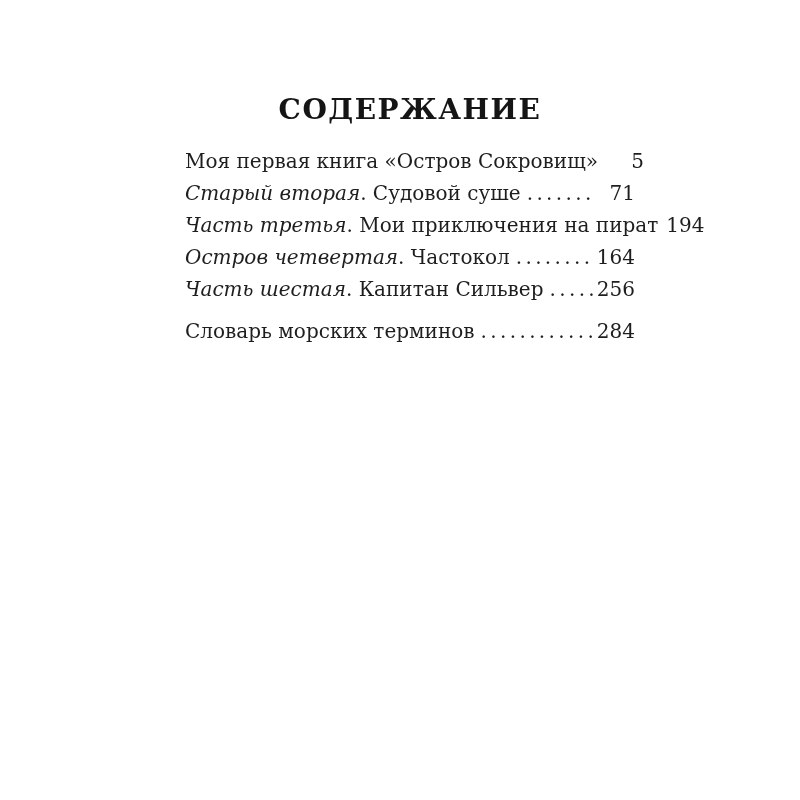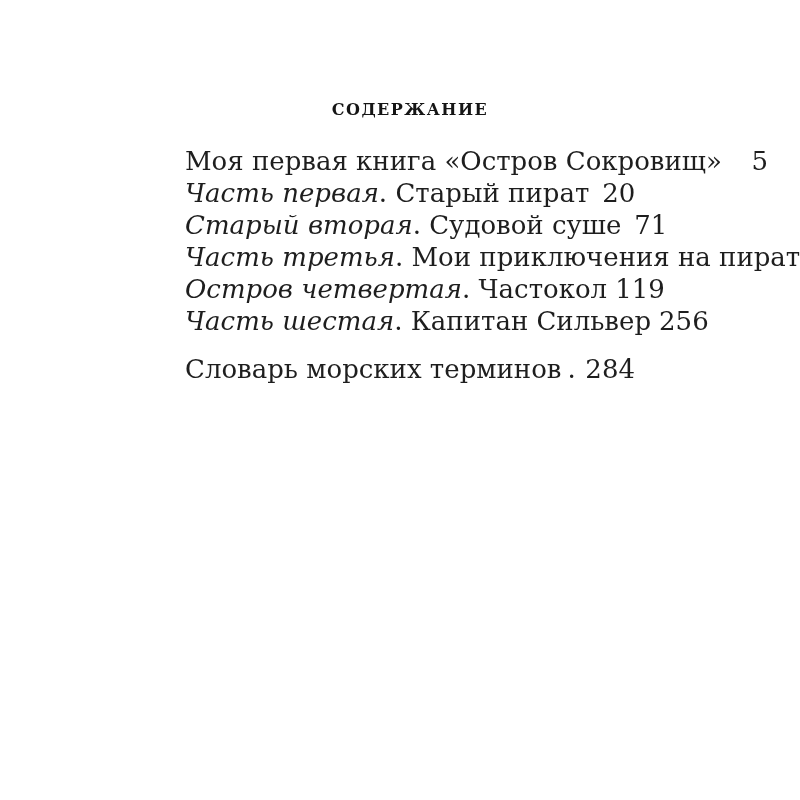--- a/index.html
+++ b/index.html
@@ -20,42 +20,42 @@
     height: 800px;
     background: #ffffff;
   }
   .toc-title {
     position: absolute;
     top: 95px;
     left: 185px;
     width: 450px;
     margin: 0;
     text-align: center;
-    font-size: 16px;
+    font-size: 28px;
     line-height: 30px;
     font-weight: bold;
     letter-spacing: 1.5px;
     color: #151515;
   }
   .toc-list {
     position: absolute;
     top: 145px;
     left: 185px;
     width: 450px;
   }
   .toc-row {
     display: flex;
     align-items: baseline;
     height: 32px;
     line-height: 32px;
-    font-size: 26px;
+    font-size: 20px;
     white-space: nowrap;
   }
   .toc-row.spaced-above {
-    margin-top: 16px;
+    margin-top: 10px;
   }
   .toc-label {
     flex: 0 0 auto;
   }
   .toc-label em {
     font-style: italic;
   }
   .dot-leader {
     flex: 1 1 auto;
     overflow: hidden;
@@ -82,42 +82,37 @@
   <h1 class="toc-title">СОДЕРЖАНИЕ</h1>
 
   <div class="toc-list">
 
     <div class="toc-row">
       <span class="toc-label"><em></em><span>Моя первая книга «Остров Сокровищ»</span></span>
       <span class="dot-leader"></span>
       <span class="page-number">5</span>
     </div>
 
-    <div class="toc-row">
-      <span class="toc-label"><em>Часть первая</em><span>. Старый пират</span></span>
-      <span class="dot-leader"></span>
-      <span class="page-number">20</span>
-    </div>
 
     <div class="toc-row">
       <span class="toc-label"><em>Старый вторая</em><span>. Судовой суше</span></span>
       <span class="dot-leader"></span>
       <span class="page-number">71</span>
     </div>
 
     <div class="toc-row">
       <span class="toc-label"><em>Часть третья</em><span>. Мои приключения на пират</span></span>
       <span class="dot-leader"></span>
       <span class="page-number">194</span>
     </div>
 
     <div class="toc-row">
       <span class="toc-label"><em>Остров четвертая</em><span>. Частокол</span></span>
       <span class="dot-leader"></span>
-      <span class="page-number">119</span>
+      <span class="page-number">164</span>
     </div>
 
 
     <div class="toc-row">
       <span class="toc-label"><em>Часть шестая</em><span>. Капитан Сильвер</span></span>
       <span class="dot-leader"></span>
       <span class="page-number">256</span>
     </div>
 
     <div class="toc-row spaced-above">

